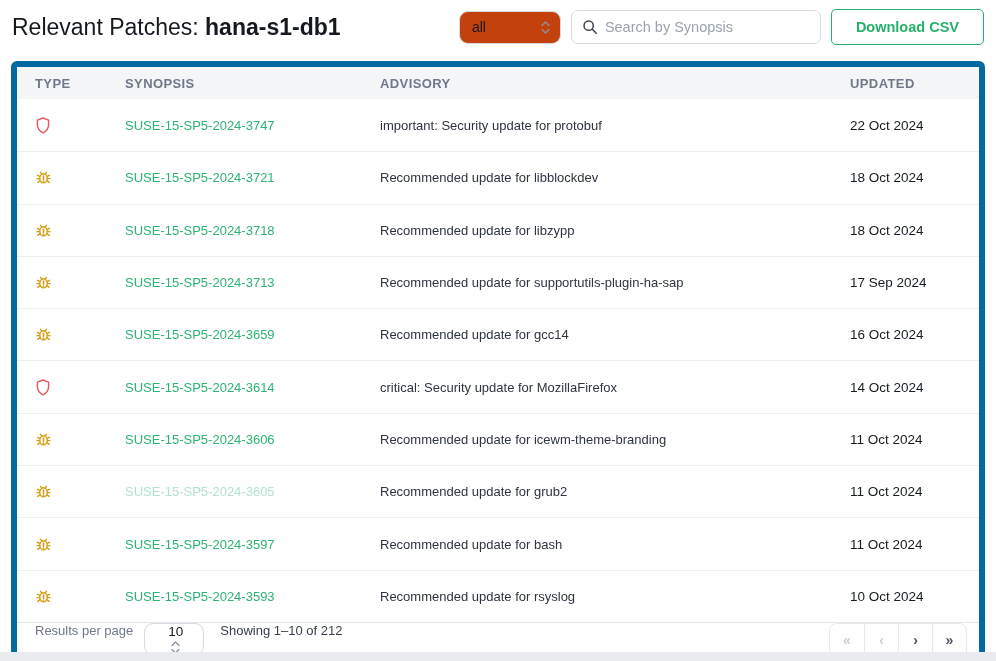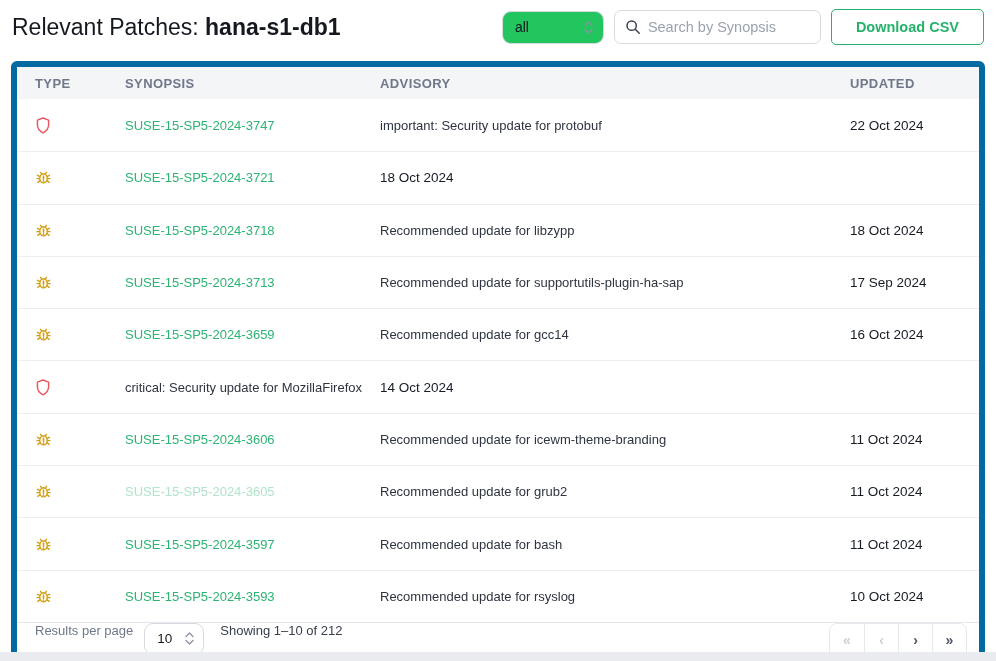--- a/index.html
+++ b/index.html
@@ -29,34 +29,34 @@
     white-space: nowrap;
     margin-right: auto;
   }
   .page-title .system-name { font-weight: 700; }
 
   .filter-select {
     width: 102px;
     height: 33px;
     border: 1px solid #d7dae0;
     border-radius: 9px;
-    background: #22c55e;
+    background: #c2410c;
     display: flex;
     align-items: center;
     justify-content: space-between;
     padding: 0 10px 0 12px;
     font-size: 14px;
     color: #15191f;
     cursor: pointer;
   }
   .stepper-icon { display: flex; flex-direction: column; gap: 1px; }
   .stepper-icon svg { display: block; }
 
   .search-box {
-    width: 207px;
+    width: 250px;
     height: 34px;
     border: 1px solid #d7dae0;
     border-radius: 7px;
     background: #fff;
     display: flex;
     align-items: center;
     padding: 0 10px;
     gap: 7px;
   }
   .search-box input {
@@ -139,20 +139,21 @@
     border: 1px solid #d7dae0;
     border-radius: 9px;
     background: #fff;
     display: flex;
     align-items: center;
     justify-content: space-between;
     padding: 0 9px 0 12px;
     font-size: 13.5px;
     color: #15191f;
     cursor: pointer;
+    flex-direction: column;
   }
   .showing-text { color: #39404d; font-size: 13px; margin-left: 16px; }
 
   .pagination {
     margin-left: auto;
     display: flex;
     border: 1px solid #e6e8ec;
     border-radius: 8px;
     overflow: hidden;
     background: #fff;
@@ -245,20 +246,21 @@
                   <path d="M14.3 14 L16.7 15.7"></path>
             <path d="M8 6.2 L6.6 3.9"></path>
                   <path d="M12 6.2 L13.4 3.9"></path>
             <path d="M10 8.2 L10 12" stroke-width="1.9"></path>
           </g>
           <circle cx="10" cy="14.3" r="1.05" fill="#d29e10"></circle>
         </svg>
       </span>
     </div>
     <div class="cell"><a class="advisory-link">SUSE-15-SP5-2024-3721</a></div>
+    <div class="cell synopsis-cell">Recommended update for libblockdev</div>
     <div class="cell updated-cell">18 Oct 2024</div>
   </div>
 
   <div class="row">
     <div class="cell type-cell">
 
       <span style="display:flex;">
         <svg width="17" height="17" viewBox="0 0 20 20">
           <g stroke="#d29e10" stroke-width="1.6" fill="none" stroke-linecap="round">
             <ellipse cx="10" cy="11" rx="4.4" ry="5.4"></ellipse>
@@ -335,20 +337,21 @@
 
   <div class="row">
     <div class="cell type-cell">
       <span style="display:flex;">
         <svg width="16" height="19" viewBox="0 0 20 22">
           <path d="M10 1.6 L17 4.3 V10 C17 14.9 14 18 10 20.2 C6 18 3 14.9 3 10 V4.3 Z" fill="none" stroke="#e8585f" stroke-width="1.8" stroke-linejoin="round"></path>
         </svg>
       </span>
 
     </div>
+    <div class="cell"><a class="advisory-link">SUSE-15-SP5-2024-3614</a></div>
     <div class="cell synopsis-cell">critical: Security update for MozillaFirefox</div>
     <div class="cell updated-cell">14 Oct 2024</div>
   </div>
 
   <div class="row">
     <div class="cell type-cell">
 
       <span style="display:flex;">
         <svg width="17" height="17" viewBox="0 0 20 20">
           <g stroke="#d29e10" stroke-width="1.6" fill="none" stroke-linecap="round">

